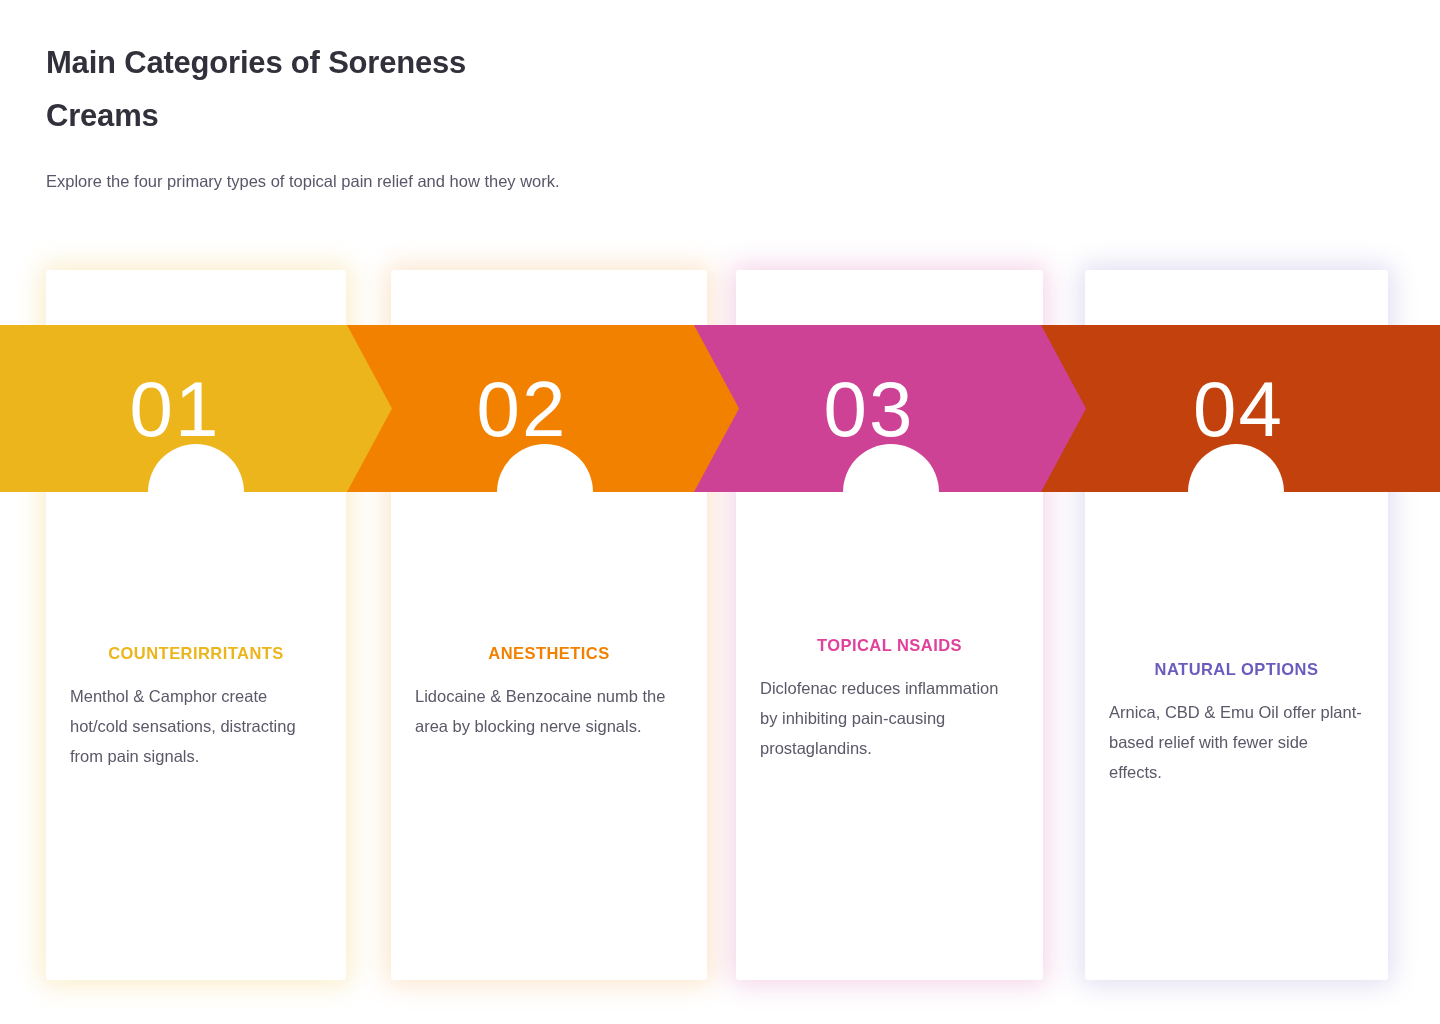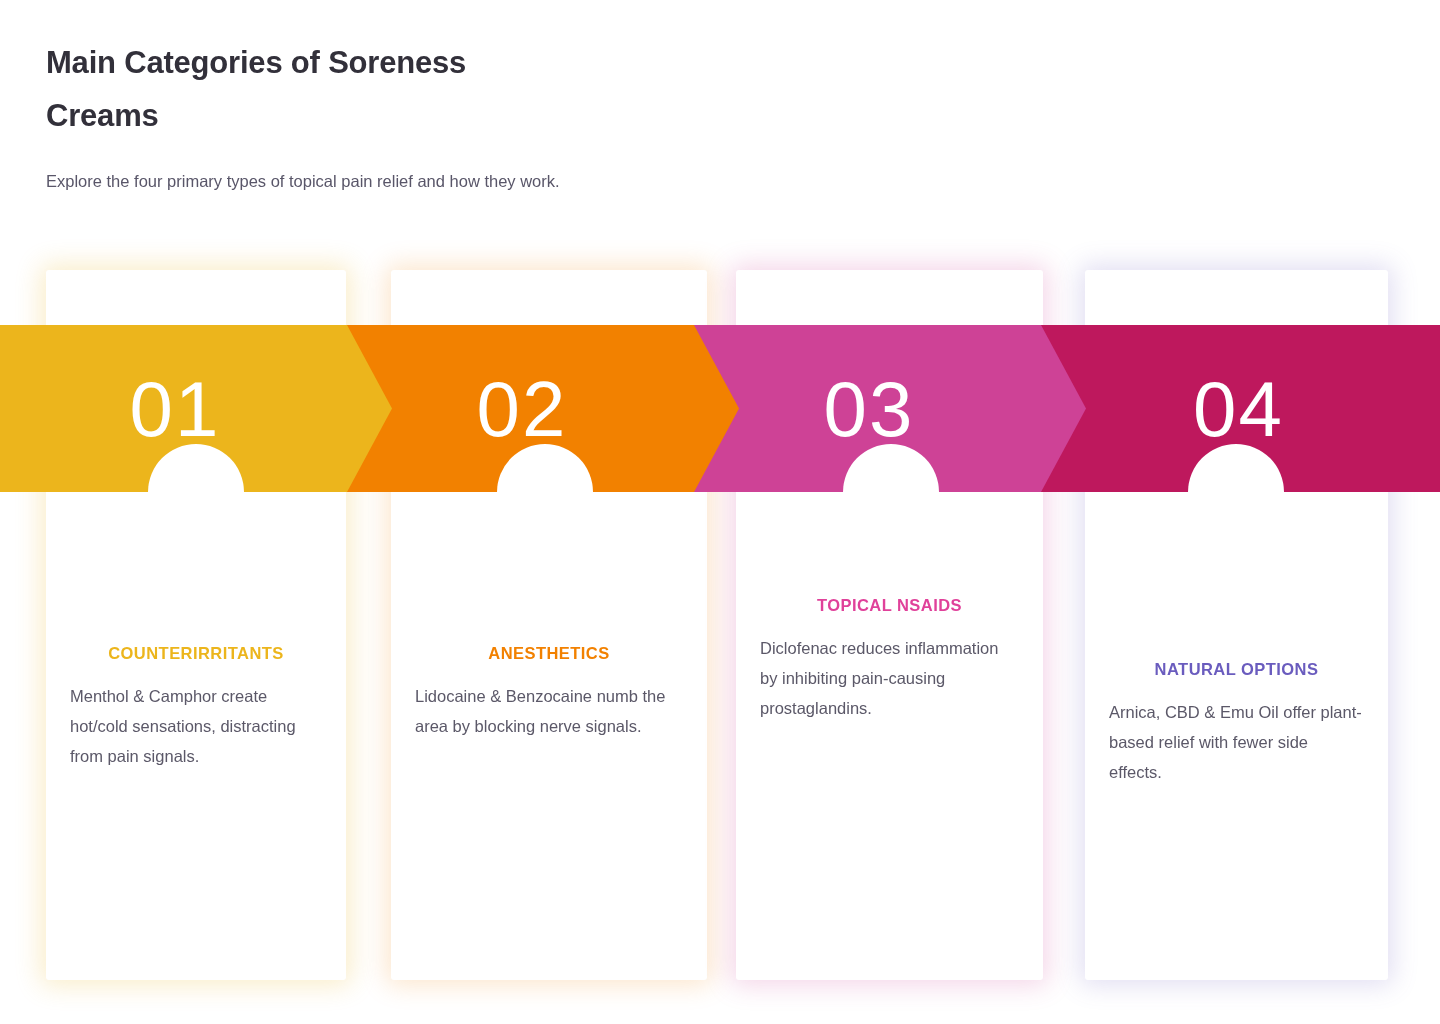--- a/index.html
+++ b/index.html
@@ -50,21 +50,21 @@
     letter-spacing:2px; line-height:1;
     margin-left:-4px;
   }
   
   .band.b1 { left:0;     width:392px;  background:#ecb51c;
              clip-path:polygon(0 0, 347px 0, 392px 50%, 347px 100%, 0 100%); z-index:4; }
   .band.b2 { left:347px; width:392px;  background:#f28100;
              clip-path:polygon(0 0, 347px 0, 392px 50%, 347px 100%, 0 100%); z-index:3; }
   .band.b3 { left:694px; width:392px;  background:#ce4296;
              clip-path:polygon(0 0, 347px 0, 392px 50%, 347px 100%, 0 100%); z-index:2; }
-  .band.b4 { left:1041px; width:399px; background:#be185d; z-index:1; }
+  .band.b4 { left:1041px; width:399px; background:#c2410c; z-index:1; }
   .band.b1 .num { margin-left:-42px; }
   .band.b2 .num { margin-left:-42px; }
   .band.b3 .num { margin-left:-42px; }
 
   
   .notch {
     position:absolute; width:96px; height:96px; border-radius:50%;
     background:#ffffff; z-index:5; top:444px;
   }
   .notch.n1 { left:148px; }
@@ -77,21 +77,21 @@
   .emoji {
     display:block; text-align:center; font-size:38px; line-height:1;
     height:44px; margin-bottom:0;
   }
   .cat-label {
     display:block; text-align:center; font-weight:700;
     font-size:16.5px; letter-spacing:0.45px; margin-top:108px;
   }
   .c1 .cat-label { color:#ecb51c; }
   .c2 .cat-label { color:#f28100; }
-  .c3 .cat-label { color:#e0419a; margin-top:60px; }
+  .c3 .cat-label { color:#e0419a; margin-top:100px; }
   .c4 .cat-label { color:#6a5cbe; margin-top:124px; }
 
   .cat-desc {
     display:block; margin-top:18px;
     font-size:16.5px; line-height:1.83; color:#5b5868;
     text-align:left; padding:0 2px;
   }
 </style>
 </head>
 <body>

